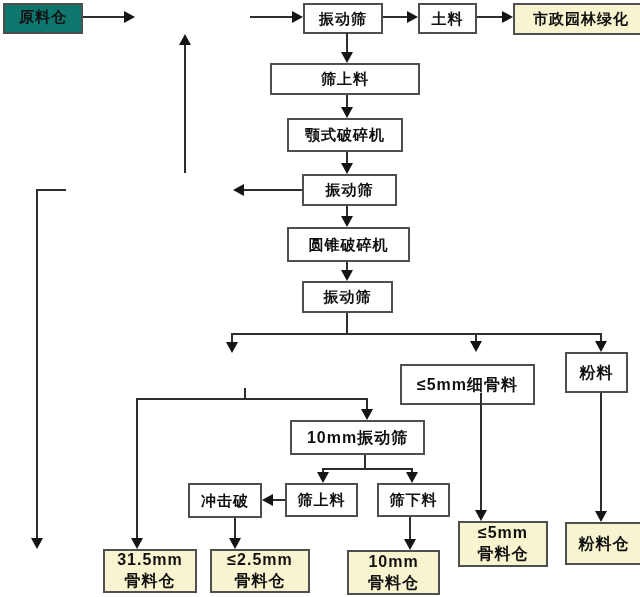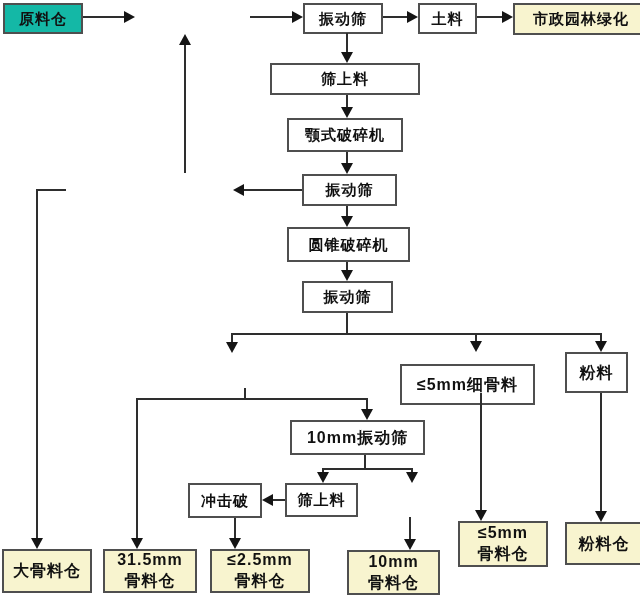--- a/index.html
+++ b/index.html
@@ -6,21 +6,21 @@
   .canvas{
     position:relative;width:640px;height:597px;background:#ffffff;overflow:hidden;
     font-family:"Liberation Sans","DejaVu Sans",sans-serif;
   }
   .node{
     position:absolute;box-sizing:border-box;
     border:2px solid #4f4f4f;background:#ffffff;color:#111;
     display:flex;align-items:center;justify-content:center;text-align:center;
     font-weight:bold;font-size:15px;line-height:1.2;letter-spacing:1px;
   }
-  .node.cyan{background:#14b8a6;}
+  .node.cyan{background:#0f766e;font-family:Liberation Mono, monospace;}
   .node.yellow{background:#f8f4cf;}
   .node.fs16{font-size:16px;}
   .node.twoline{flex-direction:column;line-height:1.3;}
   .hline,.vline{position:absolute;background:#2e2e2e;}
   .hline{height:2px;}
   .vline{width:2px;}
   .arr{position:absolute;width:0;height:0;}
   .arr.d{border-left:6px solid transparent;border-right:6px solid transparent;border-top:11px solid #151515;}
   .arr.u{border-left:6px solid transparent;border-right:6px solid transparent;border-bottom:11px solid #151515;}
   .arr.r{border-top:6px solid transparent;border-bottom:6px solid transparent;border-left:11px solid #151515;}
@@ -68,24 +68,24 @@
   </div>
   <div class="node fs16" style="left:290px;top:420px;width:135px;height:35px">
     <span>10mm振动筛</span>
   </div>
   <div class="node" style="left:188px;top:483px;width:74px;height:35px">
     <span>冲击破</span>
   </div>
   <div class="node" style="left:285px;top:483px;width:73px;height:34px">
     <span>筛上料</span>
   </div>
+  <div class="node" style="left:377px;top:483px;width:73px;height:34px">
+    <span>筛下料</span>
+  </div>
 
-  <div class="node yellow fs16" style="left:2px;top:549px;width:90px;height:44px">
-    <span>大骨料仓</span>
-  </div>
   <div class="node yellow fs16 twoline" style="left:103px;top:549px;width:94px;height:44px">
     <span>31.5mm</span>
     <span>骨料仓</span>
   </div>
   <div class="node yellow fs16 twoline" style="left:210px;top:549px;width:100px;height:44px">
     <span>≤2.5mm</span>
     <span>骨料仓</span>
   </div>
   <div class="node yellow fs16 twoline" style="left:347px;top:550px;width:93px;height:45px">
     <span>10mm</span>

